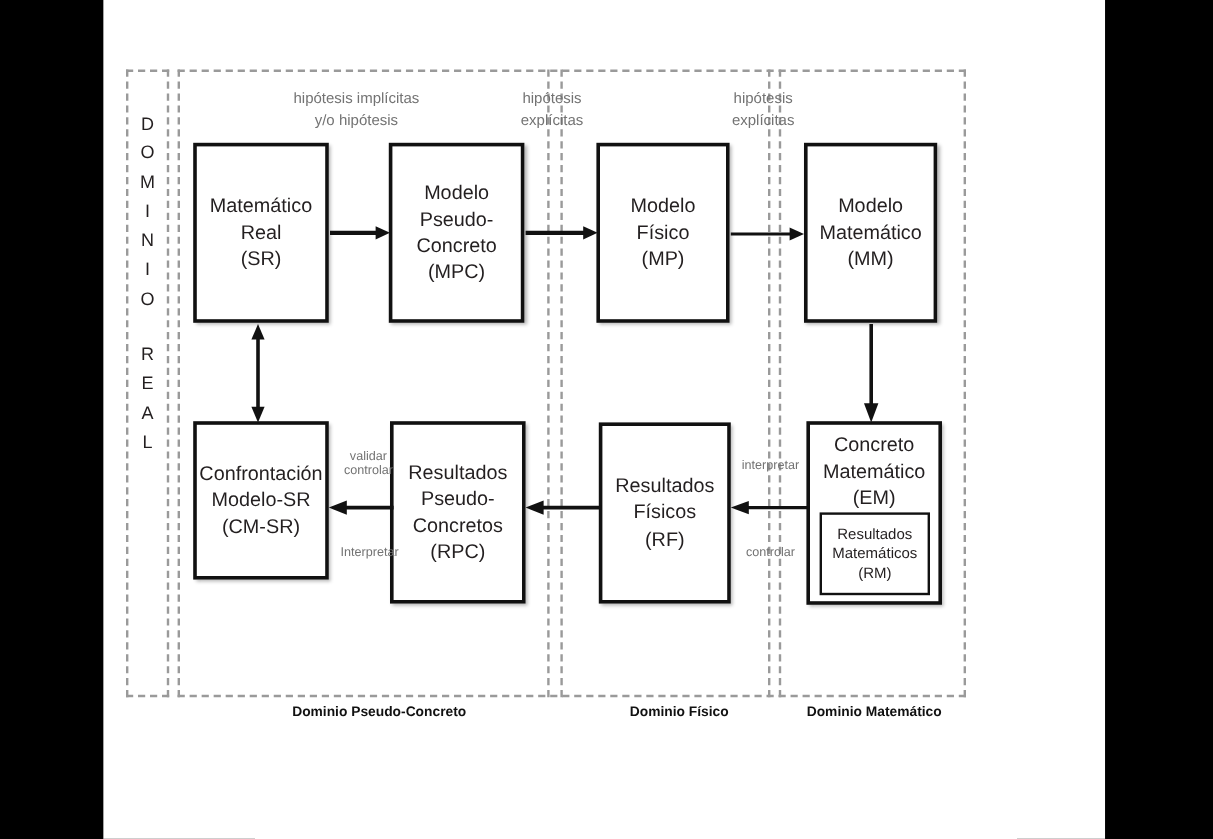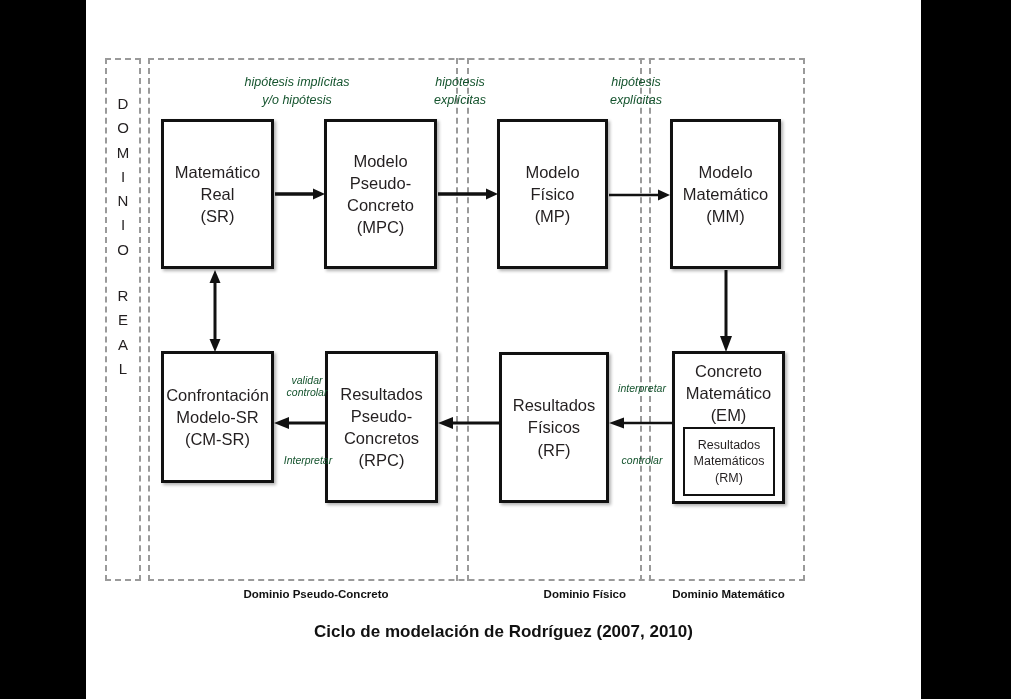--- a/index.html
+++ b/index.html
@@ -92,23 +92,22 @@
     line-height: 1.32;
   }
 
   
   .arrow { position: absolute; }
   .arrow svg { display: block; overflow: visible; }
 
   
   .edge-label {
     position: absolute;
-    font-style: italic;
     font-size: 12.5px;
-    color: #14532d;
+    color: #737373;
     text-align: center;
     line-height: 1.45;
     white-space: nowrap;
   }
   .edge-label.small {
     font-size: 10.5px;
   }
 
   
   .domain-caption {
@@ -304,19 +303,18 @@
   <div class="edge-label small" style="left:524px; top:381px; width:64px;">
     <span>interpretar</span>
   </div>
 
   <div class="edge-label small" style="left:525px; top:453px; width:62px;">
     <span>controlar</span>
   </div>
 
   <div class="domain-caption" style="left:145px; top:588px; width:170px;">Dominio Pseudo-Concreto</div>
 
-  <div class="domain-caption" style="left:420px; top:588px; width:120px;text-align:right;">Dominio Físico</div>
+  <div class="domain-caption" style="left:420px; top:588px; width:120px;">Dominio Físico</div>
 
   <div class="domain-caption" style="left:570px; top:588px; width:145px;">Dominio Matemático</div>
 
-  <div class="figure-caption" style="left:0; top:622px;">Ciclo de modelación de Rodríguez (2007, 2010)</div>
 
 </div>
 
 </body></html>

